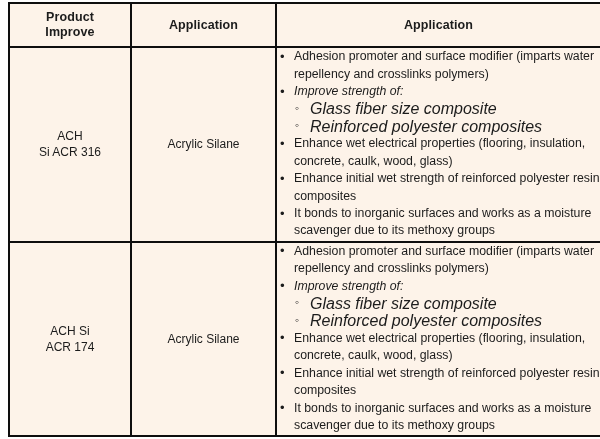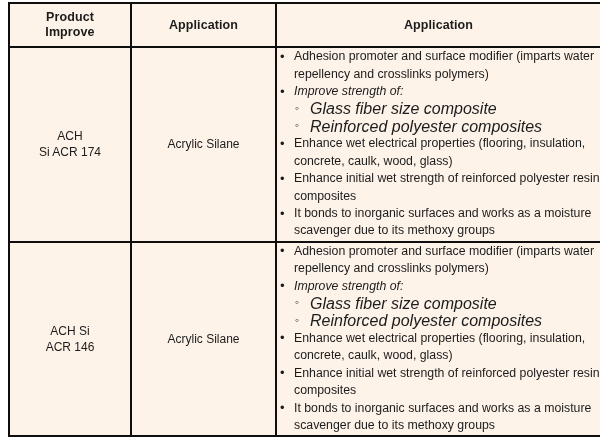--- a/index.html
+++ b/index.html
@@ -126,21 +126,21 @@
           <span class="line">Improve</span>
         </th>
         <th>Application</th>
         <th>Application</th>
       </tr>
     </thead>
     <tbody>
       <tr>
         <td class="cell-product">
           <span class="line">ACH</span>
-          <span class="line">Si ACR 174</span>
+          <span class="line">Si ACR 316</span>
         </td>
         <td class="cell-desc">Acrylic Silane</td>
         <td class="cell-app">
           <ul class="app-list">
             <li>
               <span>Adhesion promoter and surface modifier (imparts water repellency and crosslinks polymers)</span>
             </li>
             <li class="has-sub">
               <span>Improve strength of:</span>
               <ul class="sub-list">
@@ -160,21 +160,21 @@
             </li>
             <li>
               <span>It bonds to inorganic surfaces and works as a moisture scavenger due to its methoxy groups</span>
             </li>
           </ul>
         </td>
       </tr>
       <tr>
         <td class="cell-product">
           <span class="line">ACH Si</span>
-          <span class="line">ACR 146</span>
+          <span class="line">ACR 174</span>
         </td>
         <td class="cell-desc">Acrylic Silane</td>
         <td class="cell-app">
           <ul class="app-list">
             <li>
               <span>Adhesion promoter and surface modifier (imparts water repellency and crosslinks polymers)</span>
             </li>
             <li class="has-sub">
               <span>Improve strength of:</span>
               <ul class="sub-list">

